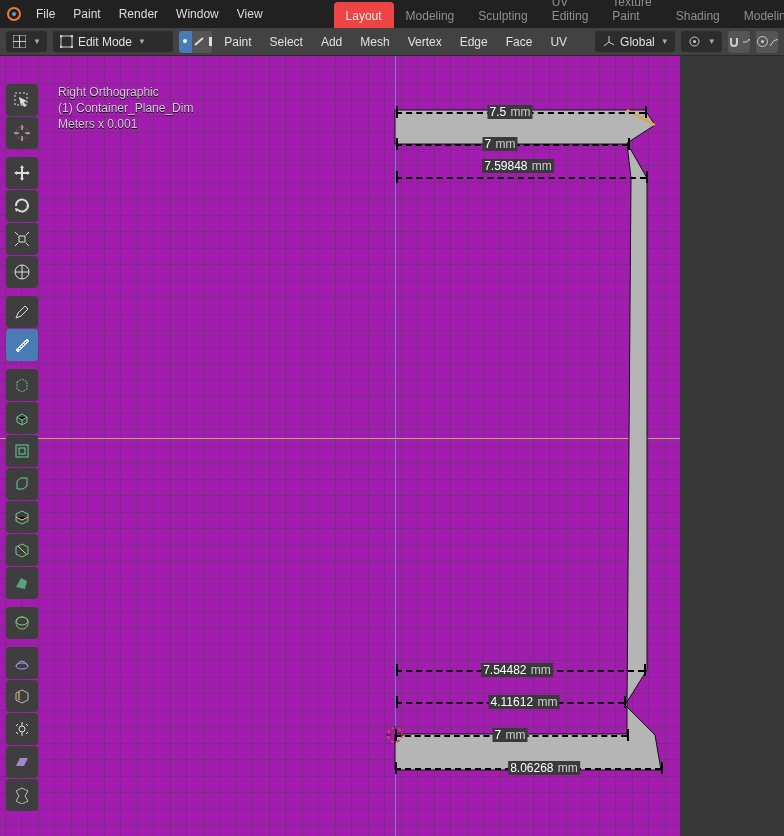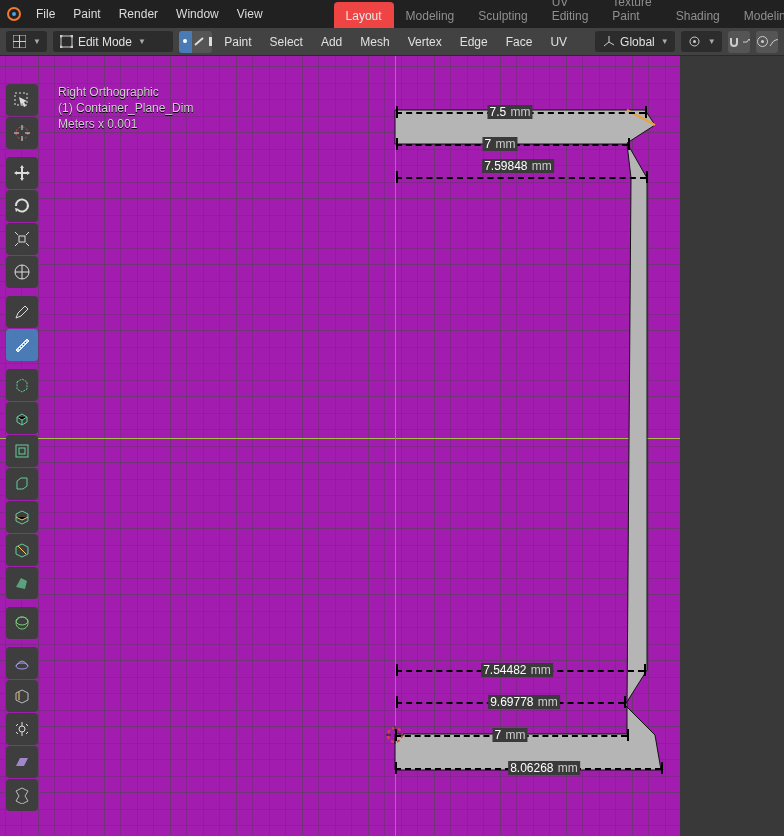--- a/index.html
+++ b/index.html
@@ -523,21 +523,21 @@
     <span class="dim-label" style="left:517px; top:614px;">
       <span>7.54482</span>
       <span class="unit">mm</span>
     </span>
   </div>
   <div>
     <div class="dimline" style="left:396px; top:646px; width:228px;"></div>
     <div class="dim-tick" style="left:396px; top:640px;"></div>
     <div class="dim-tick" style="left:624px; top:640px;"></div>
     <span class="dim-label" style="left:524px; top:646px;">
-      <span>9.69778</span>
+      <span>4.11612</span>
       <span class="unit">mm</span>
     </span>
   </div>
   <div>
     <div class="dimline" style="left:395px; top:679px; width:232px;"></div>
     <div class="dim-tick" style="left:395px; top:673px;"></div>
     <div class="dim-tick" style="left:627px; top:673px;"></div>
     <span class="dim-label" style="left:510px; top:679px;">
       <span>7</span>
       <span class="unit">mm</span>

